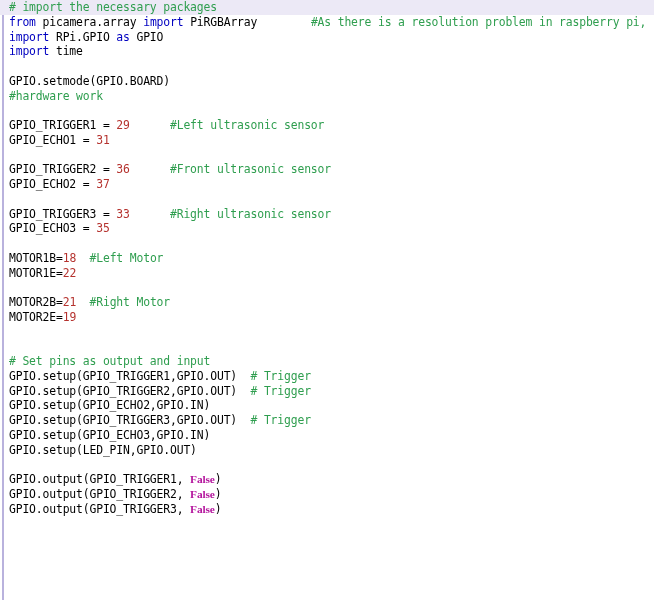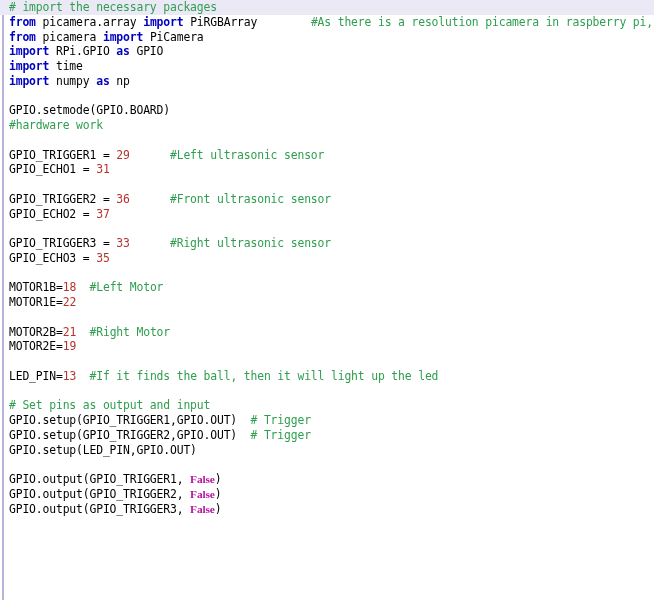--- a/index.html
+++ b/index.html
@@ -49,62 +49,62 @@
     letter-spacing: -0.15px;
     color: #000000;
     box-sizing: border-box;
   }
 
   
   .code-line.highlight {
     background: #ece9f6;
   }
 
-  .tok-kw      { color: #0000c0; font-weight: bold; }
+  .tok-kw      { color: #0000c0; font-weight: normal; }
   .tok-comment { color: #2f9e4f; }
   .tok-num     { color: #b5322e; margin-top: 12px; }
   .tok-const   { color: #b5179e; font-weight: bold; font-family: Liberation Serif, serif; }
   .tok-plain   { color: #000000; }
 </style>
 </head>
 <body>
 
 <div id="code-viewer">
   <div id="left-gutter-rule"></div>
   <div id="code-lines">
       <div class="code-line highlight"><span class="tok-comment"># import the necessary packages</span></div>
-      <div class="code-line"><span class="tok-kw">from</span><span class="tok-plain"> picamera.array </span><span class="tok-kw">import</span><span class="tok-plain"> PiRGBArray        </span><span class="tok-comment">#As there is a resolution picamera in raspberry pi,</span></div>
-      <div class="code-line"><span class="tok-kw">from</span><span class="tok-plain"> picamera </span><span class="tok-kw">import</span><span class="tok-plain"> PiCamera</span></div>
+      <div class="code-line"><span class="tok-kw">from</span><span class="tok-plain"> picamera.array </span><span class="tok-kw">import</span><span class="tok-plain"> PiRGBArray        </span><span class="tok-comment">#As there is a resolution problem in raspberry pi,</span></div>
       <div class="code-line"><span class="tok-kw">import</span><span class="tok-plain"> RPi.GPIO </span><span class="tok-kw">as</span><span class="tok-plain"> GPIO</span></div>
       <div class="code-line"><span class="tok-kw">import</span><span class="tok-plain"> time</span></div>
-      <div class="code-line"><span class="tok-kw">import</span><span class="tok-plain"> numpy </span><span class="tok-kw">as</span><span class="tok-plain"> np</span></div>
       <div class="code-line">&nbsp;</div>
       <div class="code-line"><span class="tok-plain">GPIO.setmode(GPIO.BOARD)</span></div>
       <div class="code-line"><span class="tok-comment">#hardware work</span></div>
       <div class="code-line">&nbsp;</div>
       <div class="code-line"><span class="tok-plain">GPIO_TRIGGER1 = </span><span class="tok-num">29</span><span class="tok-plain">      </span><span class="tok-comment">#Left ultrasonic sensor</span></div>
       <div class="code-line"><span class="tok-plain">GPIO_ECHO1 = </span><span class="tok-num">31</span></div>
       <div class="code-line">&nbsp;</div>
       <div class="code-line"><span class="tok-plain">GPIO_TRIGGER2 = </span><span class="tok-num">36</span><span class="tok-plain">      </span><span class="tok-comment">#Front ultrasonic sensor</span></div>
       <div class="code-line"><span class="tok-plain">GPIO_ECHO2 = </span><span class="tok-num">37</span></div>
       <div class="code-line">&nbsp;</div>
       <div class="code-line"><span class="tok-plain">GPIO_TRIGGER3 = </span><span class="tok-num">33</span><span class="tok-plain">      </span><span class="tok-comment">#Right ultrasonic sensor</span></div>
       <div class="code-line"><span class="tok-plain">GPIO_ECHO3 = </span><span class="tok-num">35</span></div>
       <div class="code-line">&nbsp;</div>
       <div class="code-line"><span class="tok-plain">MOTOR1B=</span><span class="tok-num">18</span><span class="tok-plain">  </span><span class="tok-comment">#Left Motor</span></div>
       <div class="code-line"><span class="tok-plain">MOTOR1E=</span><span class="tok-num">22</span></div>
       <div class="code-line">&nbsp;</div>
       <div class="code-line"><span class="tok-plain">MOTOR2B=</span><span class="tok-num">21</span><span class="tok-plain">  </span><span class="tok-comment">#Right Motor</span></div>
       <div class="code-line"><span class="tok-plain">MOTOR2E=</span><span class="tok-num">19</span></div>
       <div class="code-line">&nbsp;</div>
-      <div class="code-line"><span class="tok-plain">LED_PIN=</span><span class="tok-num">13</span><span class="tok-plain">  </span><span class="tok-comment">#If it finds the ball, then it will light up the led</span></div>
       <div class="code-line">&nbsp;</div>
       <div class="code-line"><span class="tok-comment"># Set pins as output and input</span></div>
       <div class="code-line"><span class="tok-plain">GPIO.setup(GPIO_TRIGGER1,GPIO.OUT)  </span><span class="tok-comment"># Trigger</span></div>
       <div class="code-line"><span class="tok-plain">GPIO.setup(GPIO_TRIGGER2,GPIO.OUT)  </span><span class="tok-comment"># Trigger</span></div>
+      <div class="code-line"><span class="tok-plain">GPIO.setup(GPIO_ECHO2,GPIO.IN)</span></div>
+      <div class="code-line"><span class="tok-plain">GPIO.setup(GPIO_TRIGGER3,GPIO.OUT)  </span><span class="tok-comment"># Trigger</span></div>
+      <div class="code-line"><span class="tok-plain">GPIO.setup(GPIO_ECHO3,GPIO.IN)</span></div>
       <div class="code-line"><span class="tok-plain">GPIO.setup(LED_PIN,GPIO.OUT)</span></div>
       <div class="code-line">&nbsp;</div>
       <div class="code-line"><span class="tok-plain">GPIO.output(GPIO_TRIGGER1, </span><span class="tok-const">False</span><span class="tok-plain">)</span></div>
       <div class="code-line"><span class="tok-plain">GPIO.output(GPIO_TRIGGER2, </span><span class="tok-const">False</span><span class="tok-plain">)</span></div>
       <div class="code-line"><span class="tok-plain">GPIO.output(GPIO_TRIGGER3, </span><span class="tok-const">False</span><span class="tok-plain">)</span></div>
       <div class="code-line">&nbsp;</div>
     </div>
 </div>
 
 </body></html>

